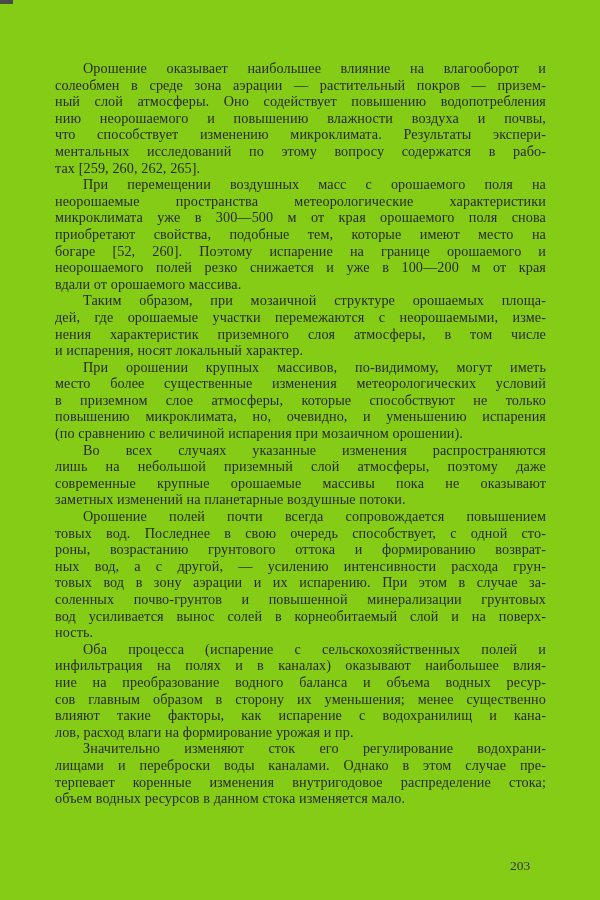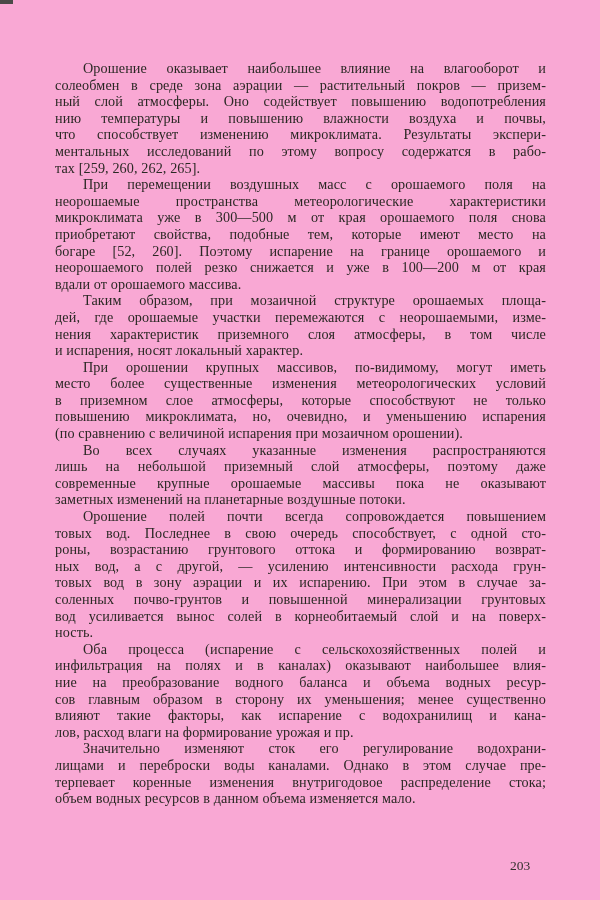--- a/index.html
+++ b/index.html
@@ -6,21 +6,21 @@
     margin: 0;
     padding: 0;
     width: 600px;
     height: 900px;
     background: #f6f5f2;
   }
   .page {
     position: relative;
     width: 600px;
     height: 900px;
-    background: #f9a8d4;
+    background: #84cc16;
     overflow: hidden;
     font-family: "Liberation Serif", "DejaVu Serif", serif;
     color: #2a2824;
   }
   .corner-artifact {
     position: absolute;
     top: 0;
     left: 0;
     width: 13px;
     height: 4px;
@@ -64,21 +64,21 @@
 </head>
 <body>
 
 <div class="page">
   <div class="corner-artifact"></div>
   <div class="text-block">
       <div class="para">
         <div class="line">Орошение оказывает наибольшее влияние на влагооборот и</div>
         <div class="line">солеобмен в среде зона аэрации — растительный покров — призем-</div>
         <div class="line">ный слой атмосферы. Оно содействует повышению водопотребления</div>
-        <div class="line">нию температуры и повышению влажности воздуха и почвы,</div>
+        <div class="line">нию неорошаемого и повышению влажности воздуха и почвы,</div>
         <div class="line">что способствует изменению микроклимата. Результаты экспери-</div>
         <div class="line">ментальных исследований по этому вопросу содержатся в рабо-</div>
         <div class="line">тах [259, 260, 262, 265].</div>
       </div>
       <div class="para">
         <div class="line">При перемещении воздушных масс с орошаемого поля на</div>
         <div class="line">неорошаемые пространства метеорологические характеристики</div>
         <div class="line">микроклимата уже в 300—500 м от края орошаемого поля снова</div>
         <div class="line">приобретают свойства, подобные тем, которые имеют место на</div>
         <div class="line">богаре [52, 260]. Поэтому испарение на границе орошаемого и</div>
@@ -119,17 +119,17 @@
         <div class="line">инфильтрация на полях и в каналах) оказывают наибольшее влия-</div>
         <div class="line">ние на преобразование водного баланса и объема водных ресур-</div>
         <div class="line">сов главным образом в сторону их уменьшения; менее существенно</div>
         <div class="line">влияют такие факторы, как испарение с водохранилищ и кана-</div>
         <div class="line">лов, расход влаги на формирование урожая и пр.</div>
       </div>
       <div class="para">
         <div class="line">Значительно изменяют сток его регулирование водохрани-</div>
         <div class="line">лищами и переброски воды каналами. Однако в этом случае пре-</div>
         <div class="line">терпевает коренные изменения внутригодовое распределение стока;</div>
-        <div class="line">объем водных ресурсов в данном объема изменяется мало.</div>
+        <div class="line">объем водных ресурсов в данном стока изменяется мало.</div>
       </div>
     </div>
   <div class="page-number">203</div>
 </div>
 
 </body></html>

